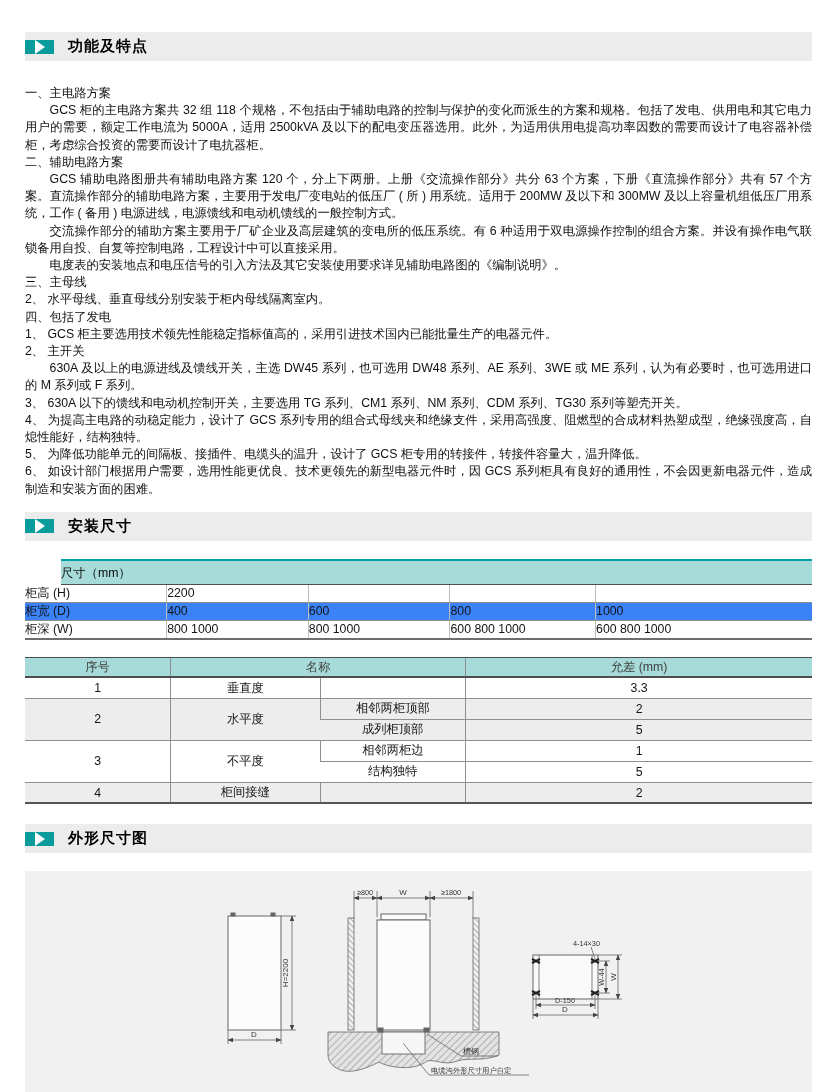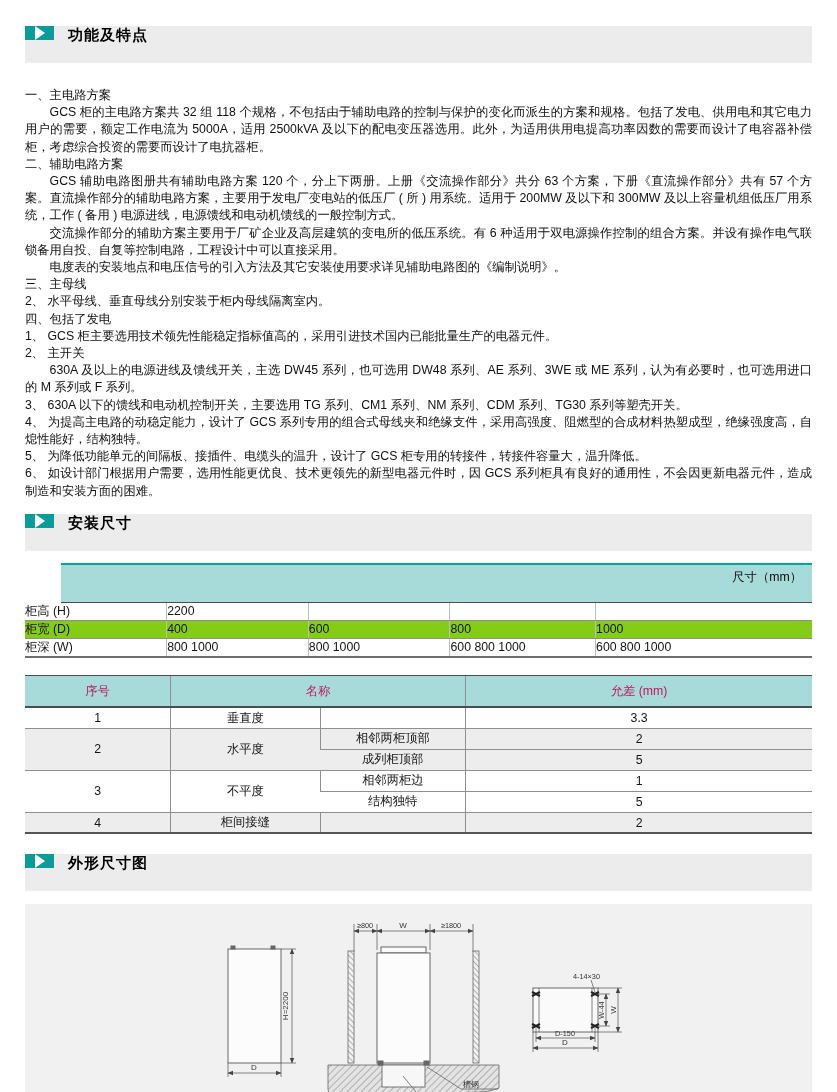--- a/index.html
+++ b/index.html
@@ -6,43 +6,43 @@
   html,body { width:837px; height:1092px; }
   body {
     background:#ffffff;
     font-family:"Liberation Sans","DejaVu Sans",sans-serif;
     color:#141414;
     overflow:hidden;
   }
   .page { position:relative; width:837px; height:1092px; padding-top:14px; }
 
   
-  .sec-hdr { display:flex; height:37px; margin:12px 25px; background:#ececec; align-items:flex-start; }
+  .sec-hdr { display:flex; height:29px; margin:18px 25px; background:#ececec; align-items:center; }
   .sec-icon { width:29px; min-width:29px; background:#0a9b9b; display:flex; align-items:center; justify-content:center; }
   .sec-icon .tri { width:0; height:0; border-left:10px solid #ffffff; border-top:7px solid transparent; border-bottom:7px solid transparent; }
   .sec-title { font-weight:bold; font-size:15px; color:#000; display:flex; align-items:center; padding-left:14px; letter-spacing:1px; }
 
   
   .features { margin:24px 25px 0 25px; font-size:12.3px; line-height:17.2px; text-align:justify; color:#101010; }
   .t-para { text-indent:2em; }
   .t-head, .t-item { text-indent:0; }
 
   
   .tbl1-wrap { margin:12px 25px 0 25px; }
-  .cap1 { background:#a7dbd9; border-top:2px solid #00a2a2; border-bottom:1px solid #4d4d4d; height:40px; line-height:24px; text-align:right; padding-right:10px; font-size:12.3px; color:#0c0c0c;margin-left:36px; }
+  .cap1 { background:#a7dbd9; border-top:2px solid #00a2a2; border-bottom:1px solid #4d4d4d; height:26px; line-height:24px; padding-right:10px; font-size:12.3px; color:#0c0c0c;margin-left:36px; }
   table.t1 { width:100%; border-collapse:collapse; font-size:12.3px; table-layout:fixed; }
   .t1 td { height:16px; border-bottom:1px solid #8f8f8f; border-left:1px solid #bdbdbd; }
   .t1 td:first-child { border-left:none; }
-  .t1 tr.shaded td { background:#84cc16; }
+  .t1 tr.shaded td { background:#3b82f6; }
   .t1 tr:last-child td { border-bottom:2px solid #6e6e6e; }
 
   
   .tbl2-wrap { margin:17px 25px 0 25px; }
   table.t2 { width:100%; border-collapse:collapse; font-size:12.3px; table-layout:fixed; }
-  .t2 th { background:#a7dbd9; border-top:1px solid #4d4d4d; border-bottom:2px solid #4d4d4d; height:32px; font-weight:normal; text-align:center; border-left:1px solid #8f8f8f; color:#be185d; }
+  .t2 th { background:#a7dbd9; border-top:1px solid #4d4d4d; border-bottom:2px solid #4d4d4d; height:20px; font-weight:normal; text-align:center; border-left:1px solid #8f8f8f; color:#404040; }
   .t2 th:first-child { border-left:none; }
   .t2 td { height:21px; text-align:center; border-bottom:1px solid #8f8f8f; border-left:1px solid #8f8f8f; }
   .t2 td:first-child { border-left:none; }
   .t2 tr.g-sh td { background:#ededed; }
   .t2 tr.t2-last td { border-bottom:2px solid #555; }
 
   
   .panel { margin:13px 25px 0 25px; height:232px; background:#f1f1f1; }
   .panel svg { display:block; }
   .dim-txt { font-size:8px; fill:#333; }

